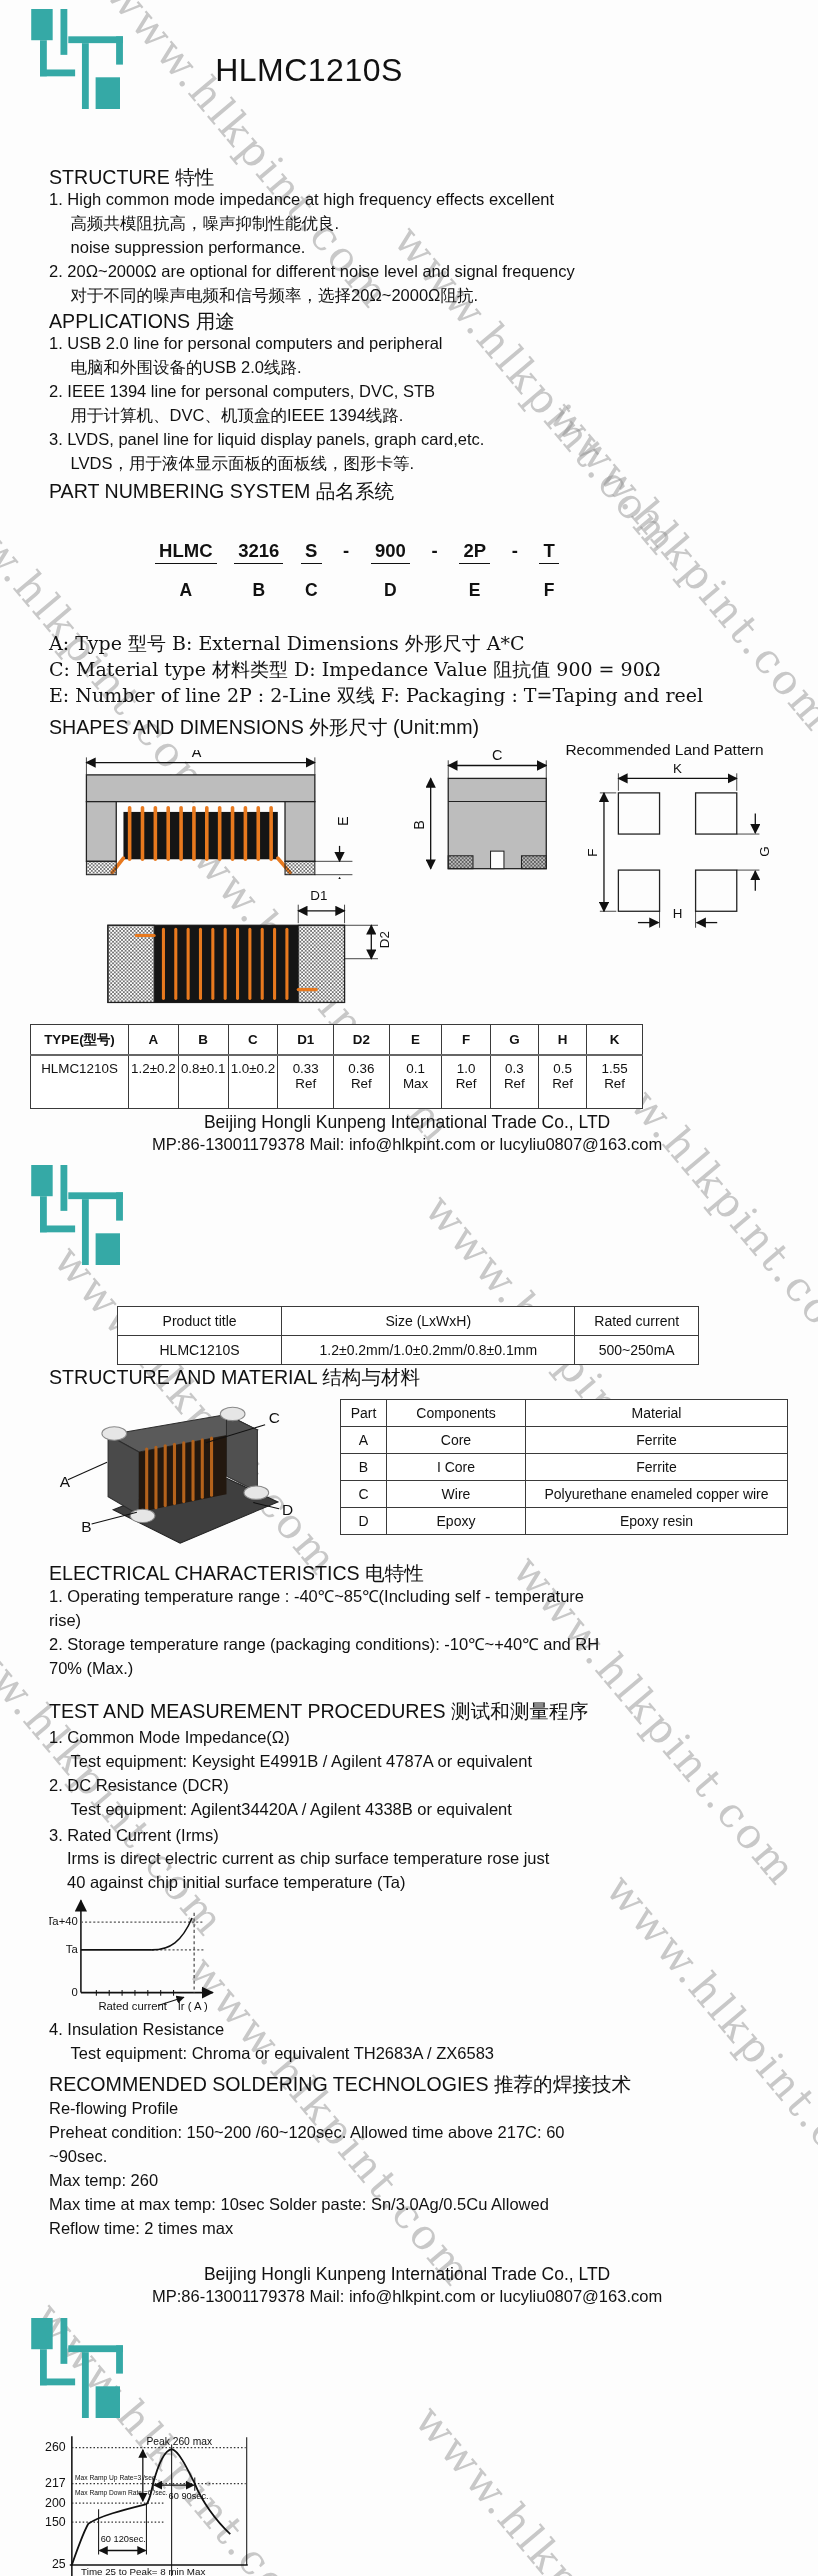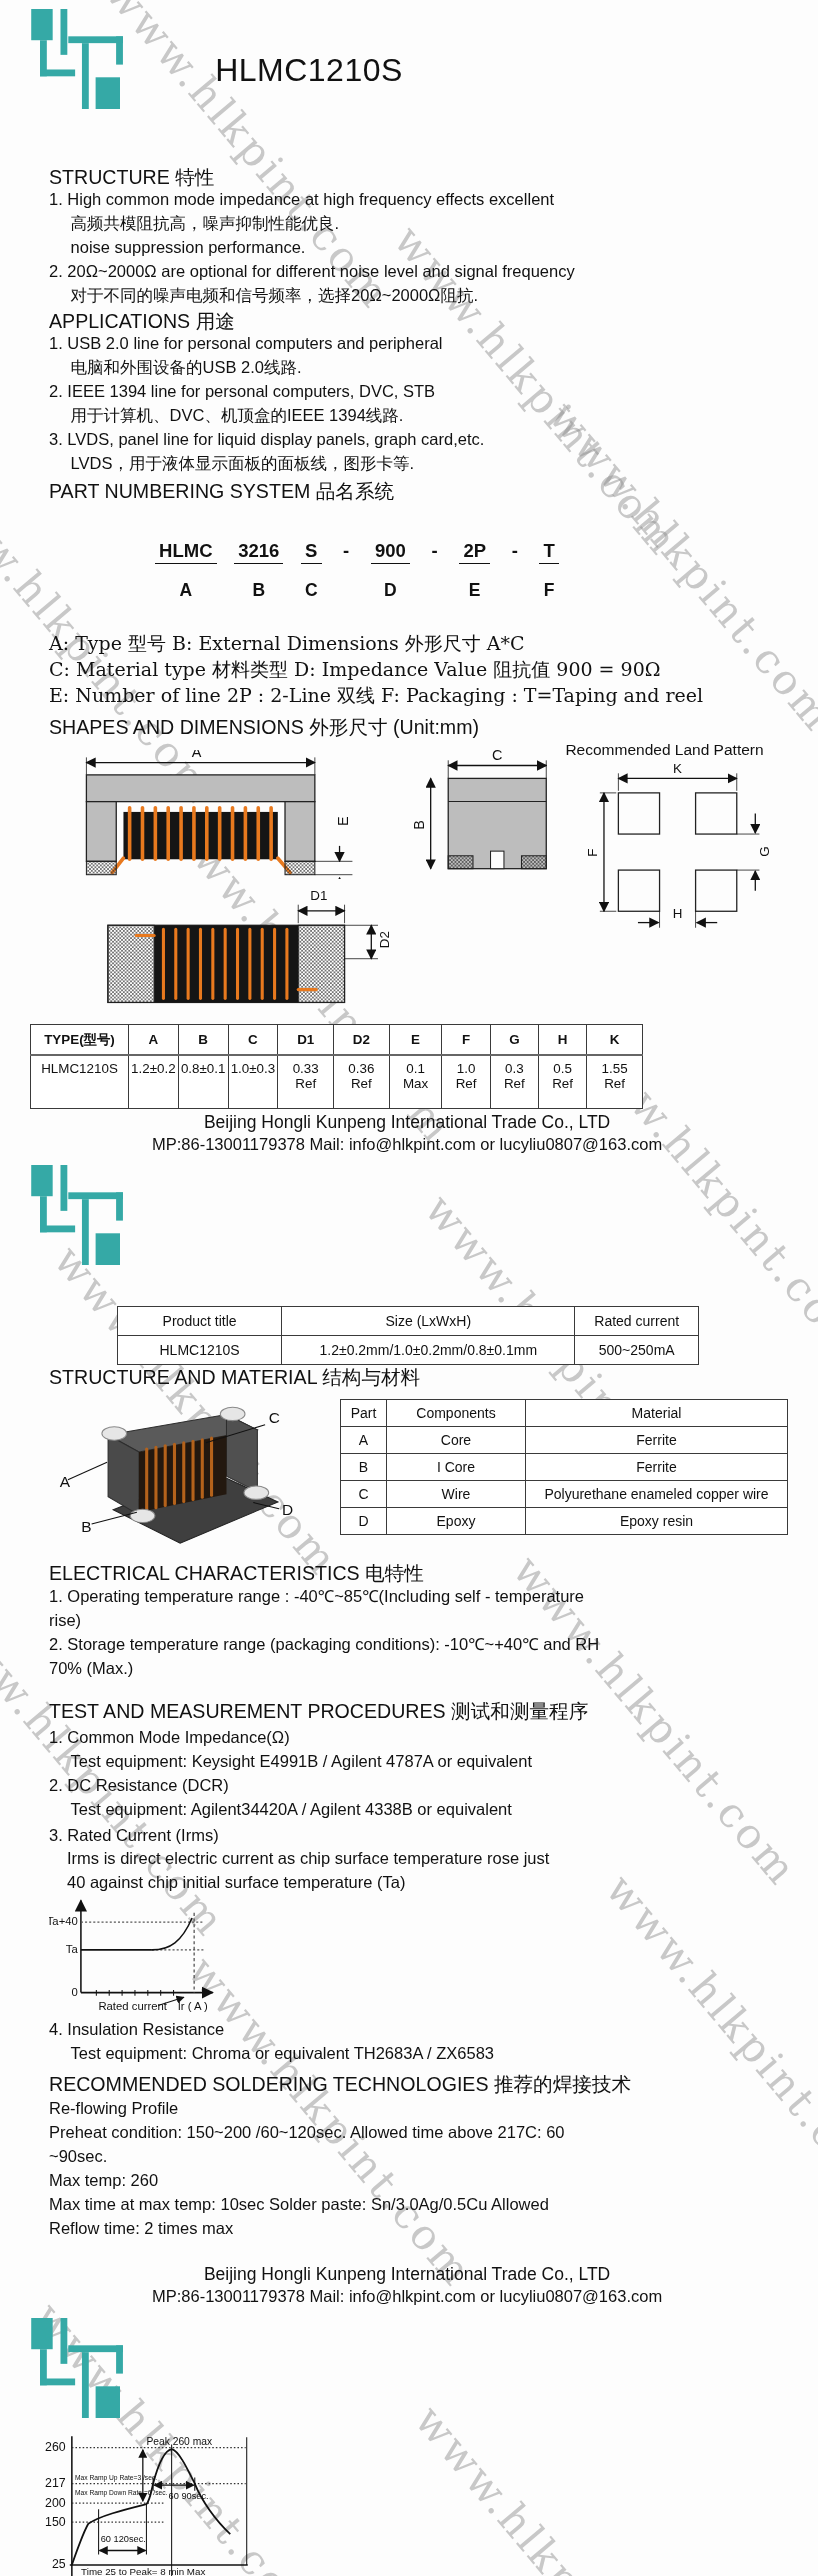--- a/index.html
+++ b/index.html
@@ -301,21 +301,21 @@
       <th style="font-weight:bold">G</th>
       <th style="font-weight:bold">H</th>
       <th style="font-weight:bold">K</th>
     </tr>
       </thead>
     <tbody>
         <tr>
       <td>HLMC1210S</td>
       <td>1.2±0.2</td>
       <td>0.8±0.1</td>
-      <td>1.0±0.3</td>
+      <td>1.0±0.2</td>
       <td>0.33 Ref</td>
       <td>0.36 Ref</td>
       <td>0.1 Max</td>
       <td>1.0 Ref</td>
       <td>0.3 Ref</td>
       <td>0.5 Ref</td>
       <td>1.55 Ref</td>
     </tr>
       </tbody>
   </table>

